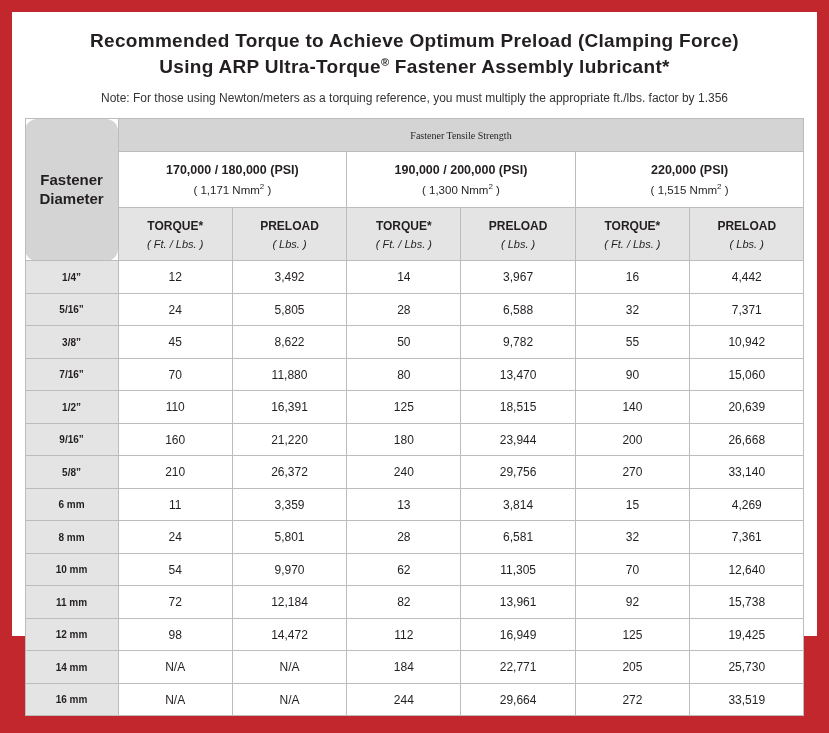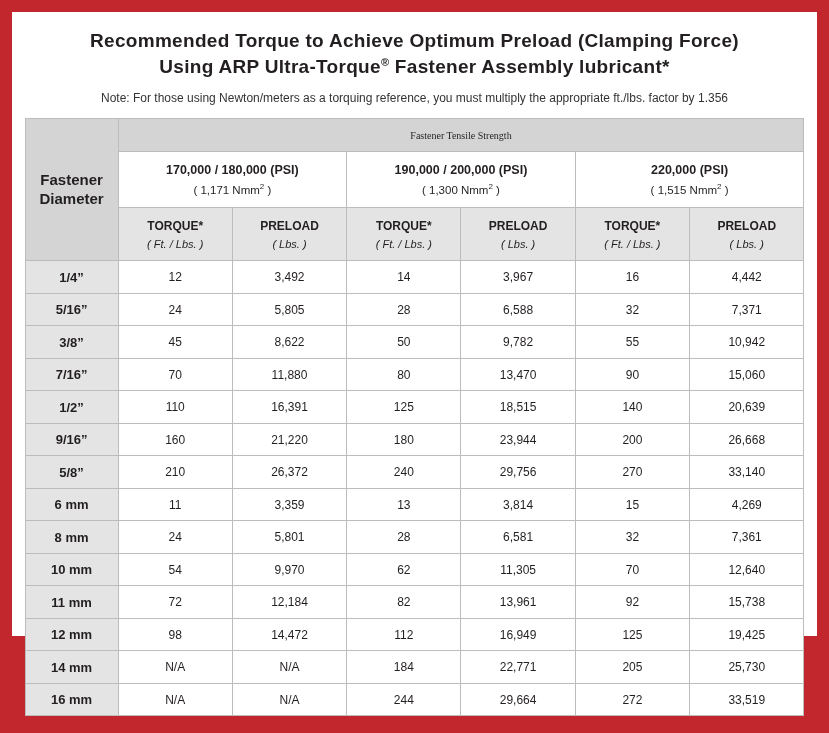--- a/index.html
+++ b/index.html
@@ -50,20 +50,21 @@
   }
   table.torque td, table.torque th {
     border: 1px solid #bcbcbc;
     text-align: center;
     vertical-align: middle;
     color: #231f20;
     font-weight: normal;
   }
   .hdr-gray {
     background: #d4d4d4;
+    border-radius: 12px;
   }
   .cell-gray {
     background: #e4e4e4;
   }
   .cell-white {
     background: #ffffff;
   }
   .strength-title {
     font-size: 10px;
     font-weight: bold;
@@ -106,21 +107,21 @@
   .sub-units {
     font-size: 11px;
     display: block;
     font-style: italic;
   }
   .body-row td {
     height: 29.5px;
     font-size: 12px;
   }
   .body-row td.diam {
-    font-size: 13px;
+    font-size: 10px;
     font-weight: bold;
     background: #e4e4e4;
   }
   .col-diam { width: 93px; }
   .col-data { width: 114.3px; }
 </style>
 </head>
 <body>
 
 <div class="page">

